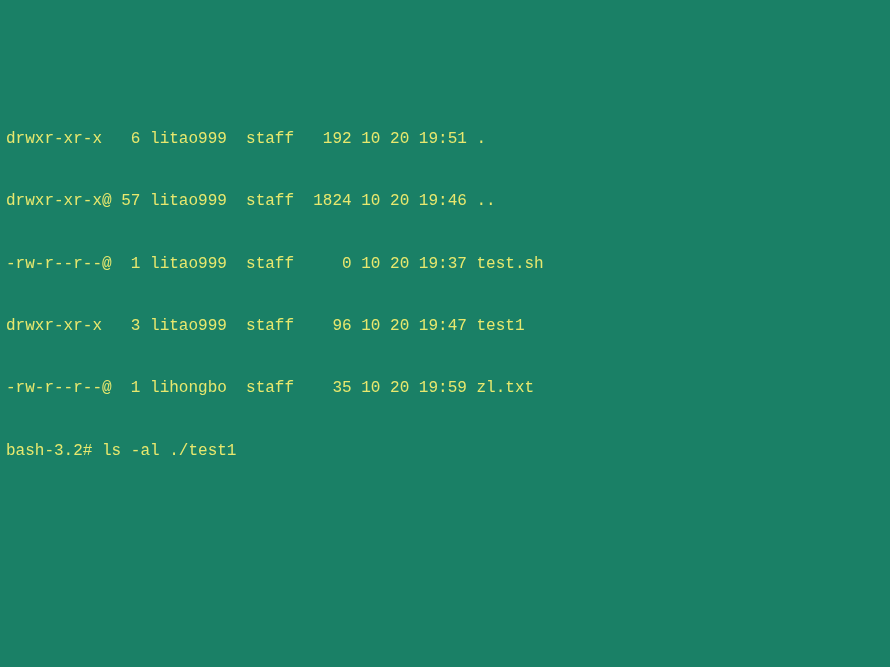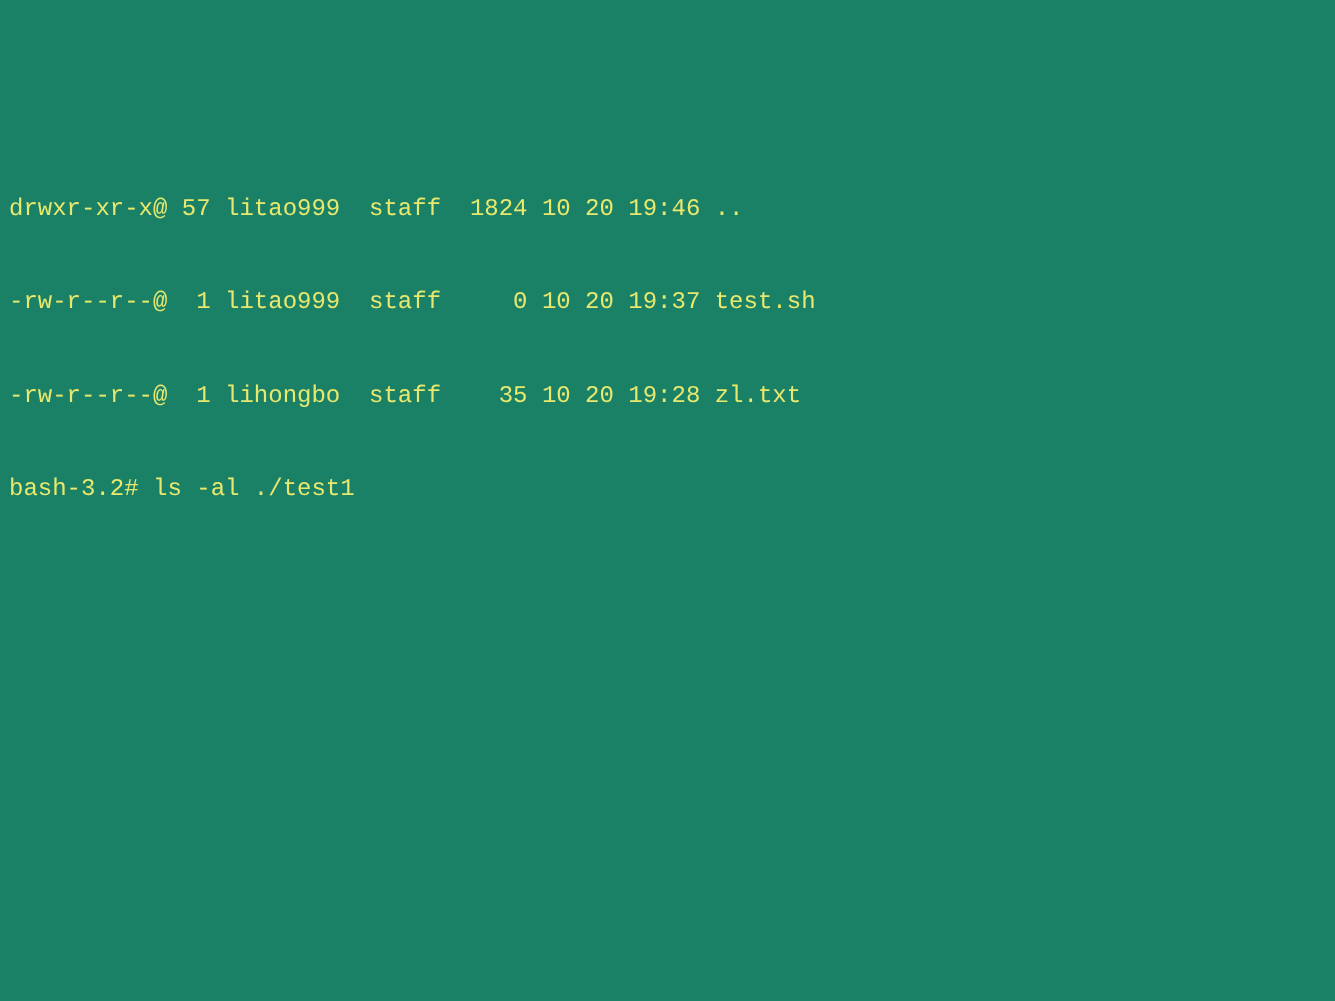--- a/index.html
+++ b/index.html
@@ -27,23 +27,25 @@
       display: block;
       min-height: 1.3em;
     }
   </style>
 </head>
 <body>
 
 
 
 <div class="terminal">
+  <span class="line">drwxr-xr-x   6 litao999  staff   192 10 20 19:51 .</span>
   <span class="line">drwxr-xr-x@ 57 litao999  staff  1824 10 20 19:46 ..</span>
   <span class="line">-rw-r--r--@  1 litao999  staff     0 10 20 19:37 test.sh</span>
-  <span class="line">-rw-r--r--@  1 lihongbo  staff    35 10 20 19:28 zl.txt</span>
+  <span class="line">drwxr-xr-x   3 litao999  staff    96 10 20 19:47 test1</span>
+  <span class="line">-rw-r--r--@  1 lihongbo  staff    35 10 20 19:59 zl.txt</span>
   <span class="line">bash-3.2# ls -al ./test1</span>
   
   
   
   
   
   
   
   
   

